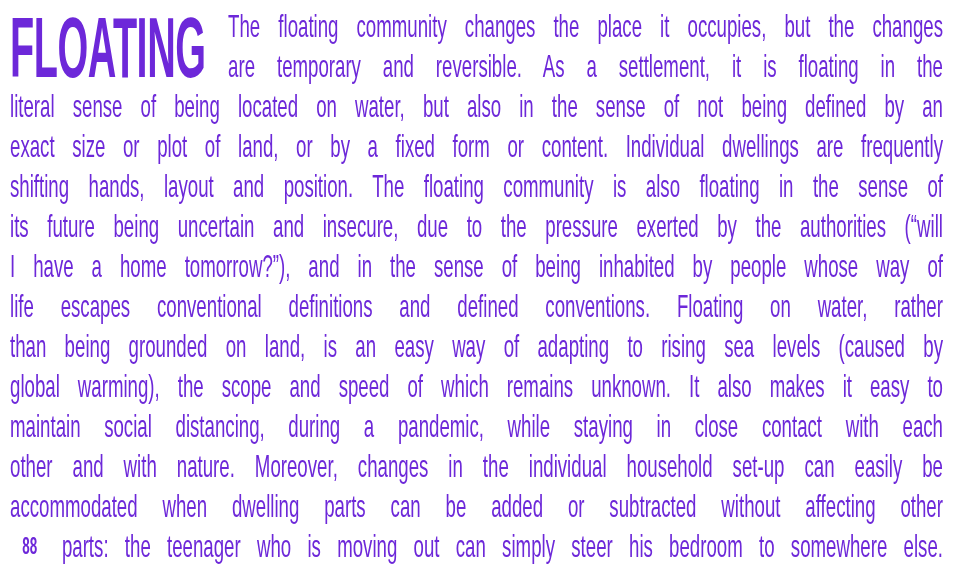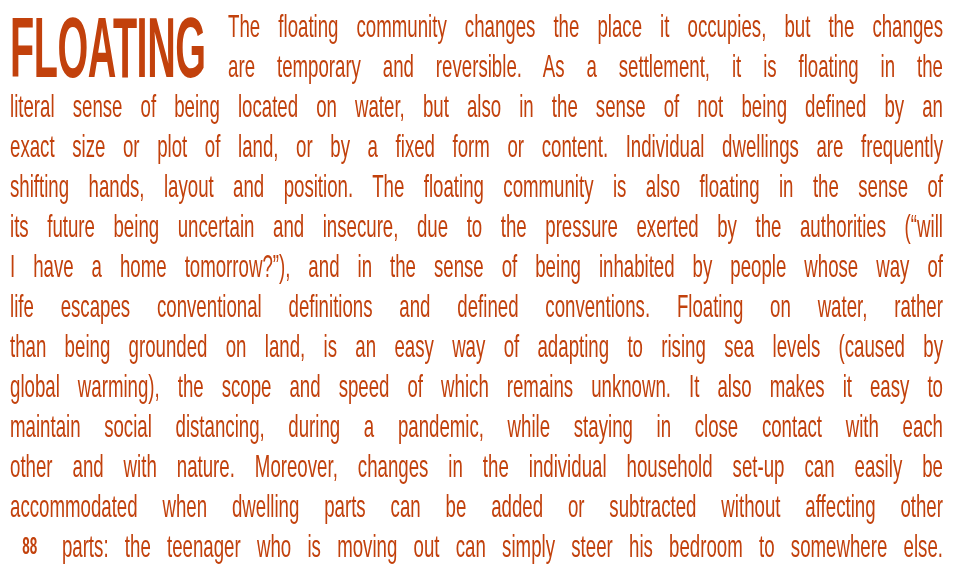--- a/index.html
+++ b/index.html
@@ -7,21 +7,21 @@
     padding: 0;
     background: #ffffff;
   }
   .page {
     position: relative;
     width: 960px;
     height: 576px;
     background: #ffffff;
     overflow: hidden;
     font-family: "Liberation Sans", sans-serif;
-    color: #c2410c;
+    color: #6d28d9;
     border-radius: 17px;
   }
   .headline {
     position: absolute;
     left: 10px;
     top: 4px;
     margin: 0;
     font-size: 86px;
     line-height: 86px;
     font-weight: bold;

